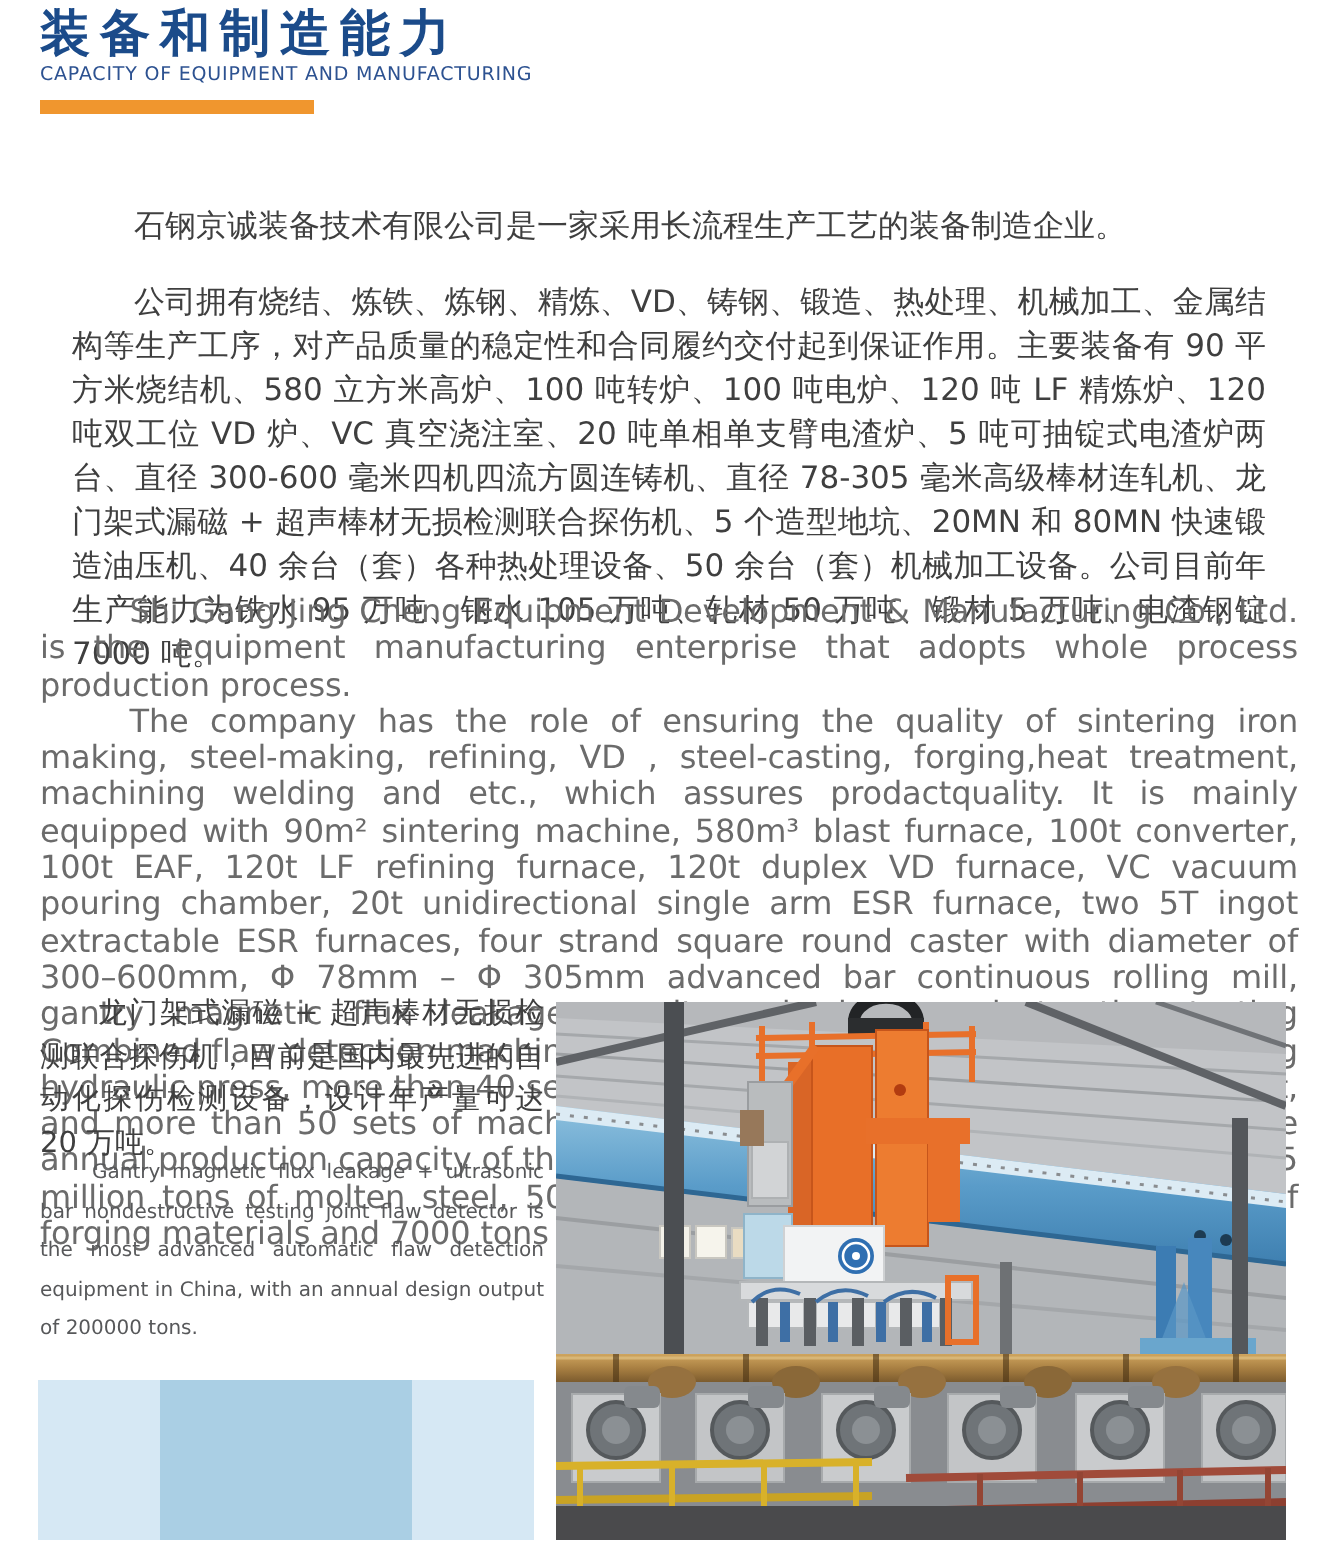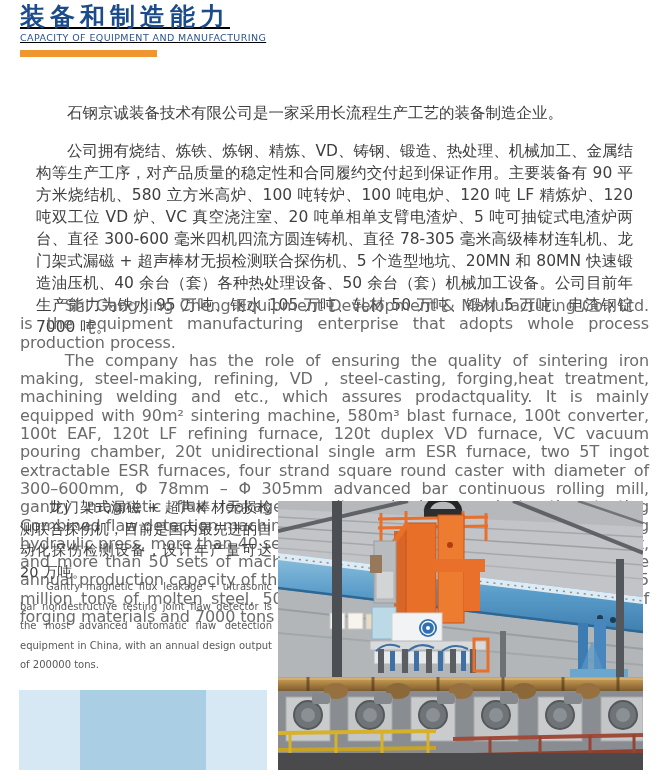--- a/index.html
+++ b/index.html
@@ -4,21 +4,21 @@
 <style>
   html,body{margin:0;padding:0;background:#ffffff;}
   .page{
     position:relative;
     width:668px;height:781px;
     background:#ffffff;
     overflow:hidden;
     font-family:"DejaVu Sans","Liberation Sans",sans-serif;
   }
   
-  .header{position:absolute;left:20px;top:3px;text-decoration:underline;}
+  .header{position:absolute;left:20px;top:3px;}
   .title{
     font-size:25px;font-weight:bold;color:#1b4b8a;
     letter-spacing:5px;line-height:28px;white-space:nowrap;
   }
   .subtitle{
     font-size:9.5px;color:#2d5291;letter-spacing:0.4px;
     margin-top:1px;white-space:nowrap;text-align:center;
   }
   .accent-bar{width:137px;height:7px;background:#f0962e;margin-top:7px;}
   

